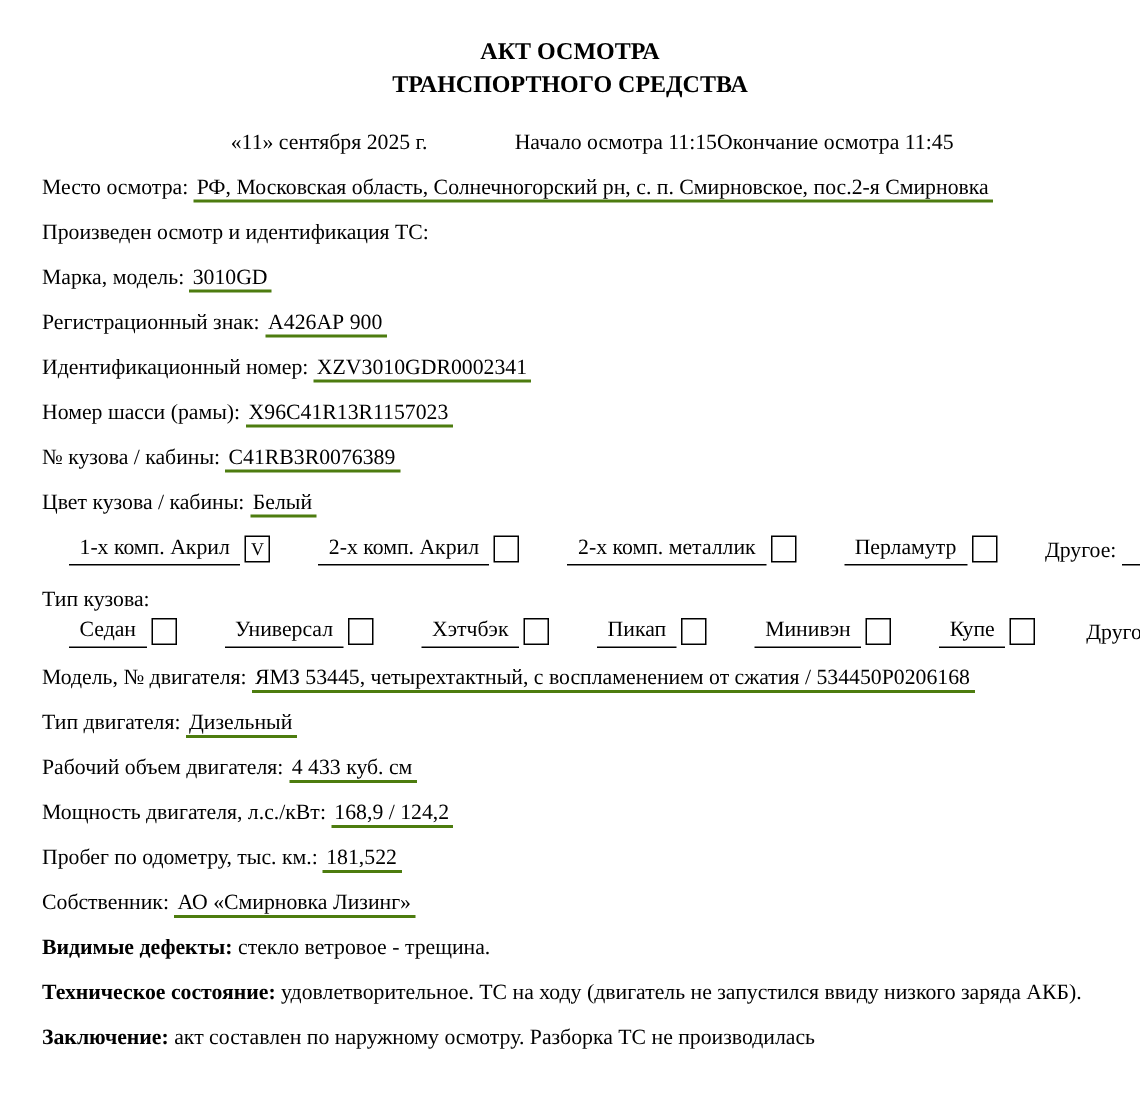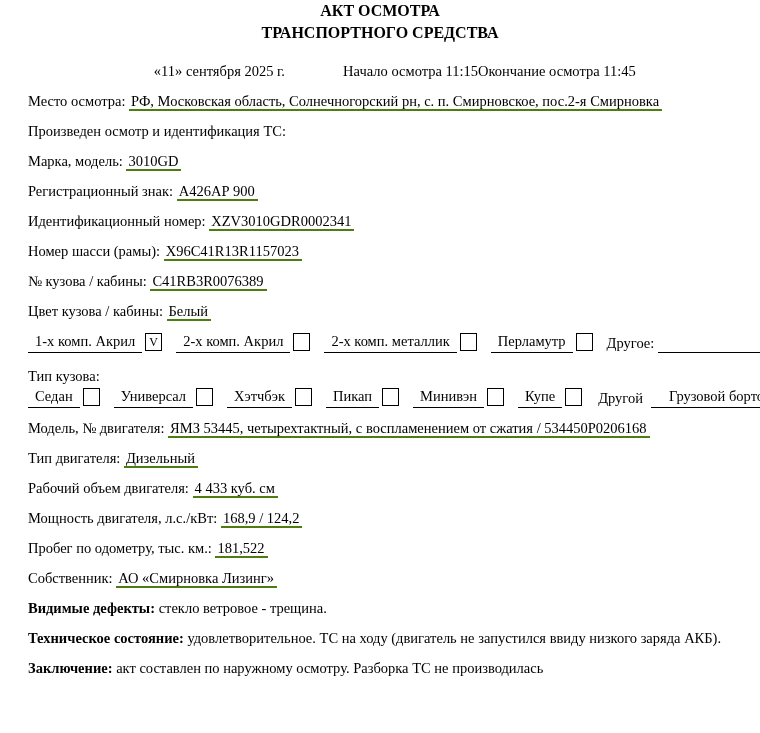--- a/index.html
+++ b/index.html
@@ -1,30 +1,30 @@
 <!DOCTYPE html>
 <html><head>
 <meta charset="utf-8">
 <style>
   html,body { margin:0; padding:0; background:#ffffff; }
   body {
     width:760px; height:733px; overflow:hidden;
     font-family:"Liberation Serif", serif;
     color:#000; font-size:14.5px;
   }
-  .doc { padding:0 28px 0 28px;font-family:Liberation Serif, serif; }
+  .doc { padding:24px 28px 0 28px;font-family:Liberation Serif, serif; }
   .title { text-align:center; font-weight:bold; font-size:16px; line-height:1.4; margin-bottom:17px; }
   .line { line-height:19px; margin-bottom:11px; }
   .uv { border-bottom:2px solid #4d7c0f; padding:0 3px 0 2px; }
   .hdr { display:flex;text-align:right; }
   .hdr .hd { width:257px; }
   .hdr .hs { width:193px; }
   .cbrow { display:flex; align-items:flex-end; line-height:19px; margin-bottom:11px; flex-wrap:nowrap; }
   .cbrow.paint { margin-bottom:14px; }
-  .cbgroup { display:flex; align-items:flex-end; margin-right:14px; }
+  .cbgroup { display:flex; align-items:flex-end; margin-right:14px;margin-left:18px; }
   .cbgroup.last { margin-right:0; }
   .cblabel { border-bottom:1px solid #000; padding:0 7px 1px 7px; white-space:nowrap; }
   .cbox {
     width:15px; height:16px; border:1px solid #000; display:inline-block;
     text-align:center; font-size:12px; line-height:16px; margin-left:3px; margin-bottom:2px;
     flex:0 0 auto;
   }
   .blank { display:inline-block; width:112px; border-bottom:1px solid #000; height:15px; margin-left:4px; }
   .section-label { line-height:19px; margin-bottom:1px; }
   .otherlbl { margin-left:2px; margin-right:8px; white-space:nowrap; }

